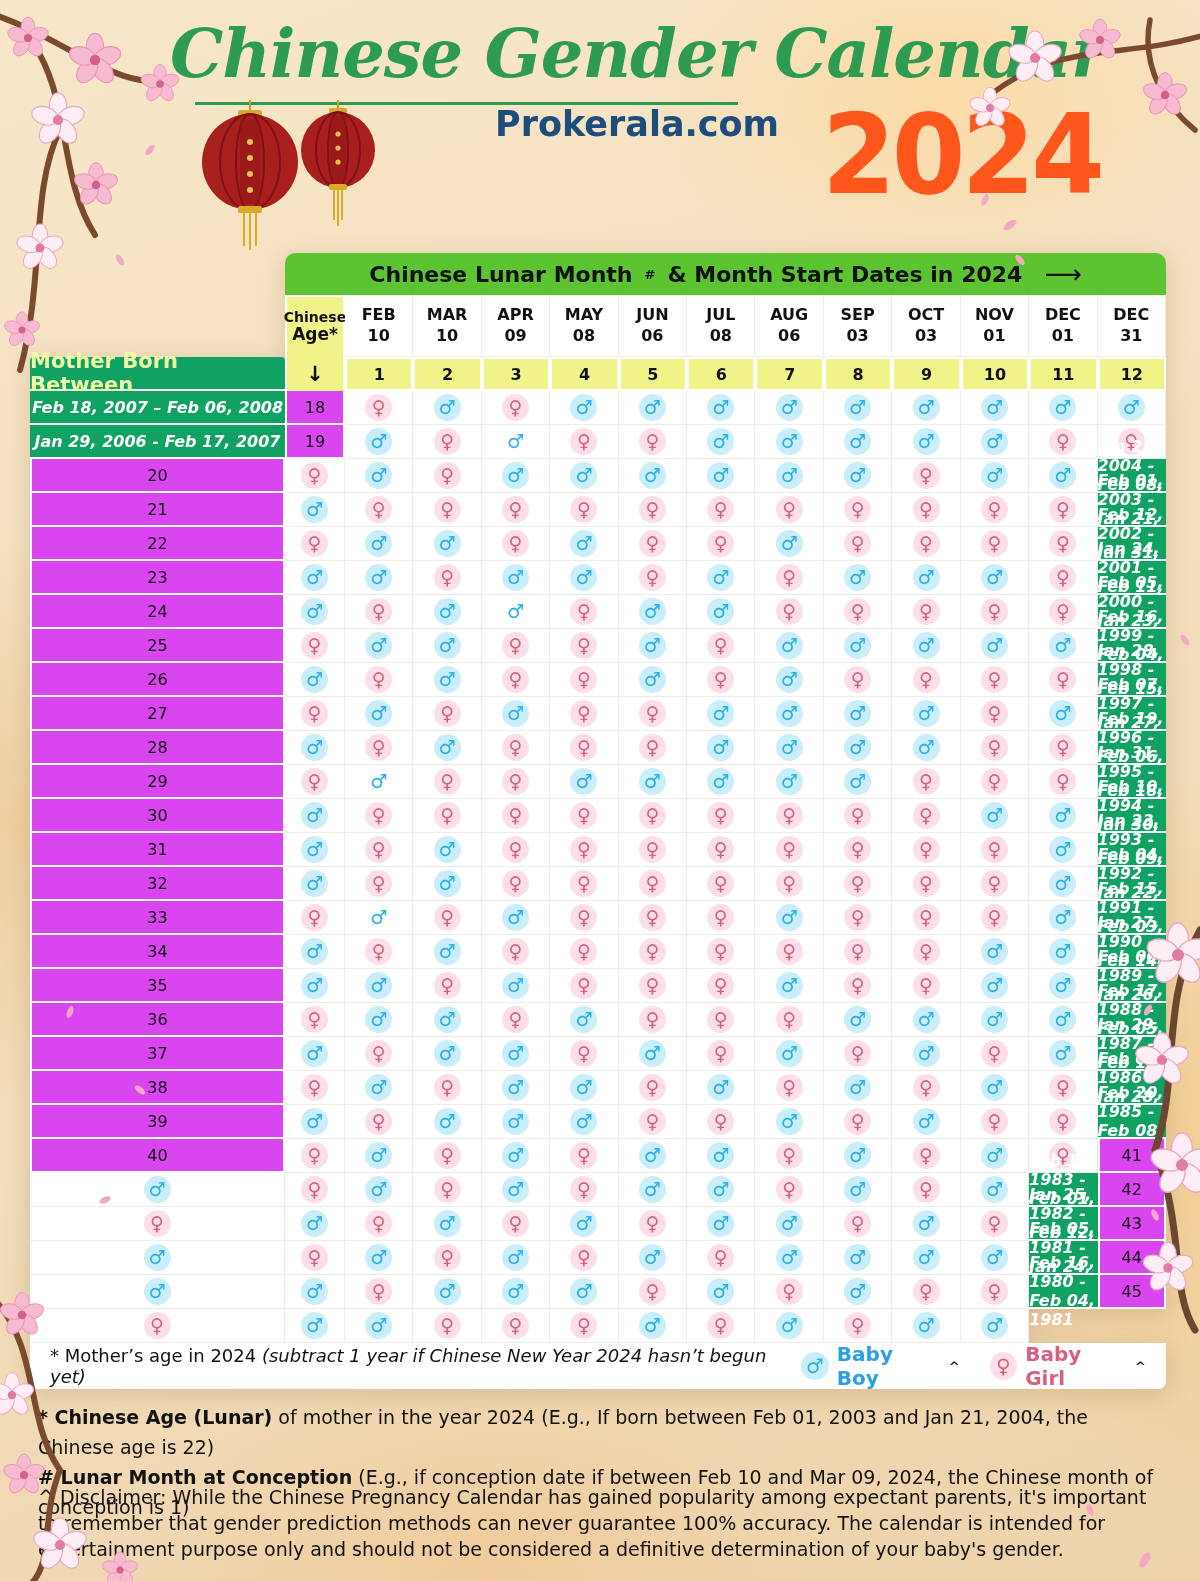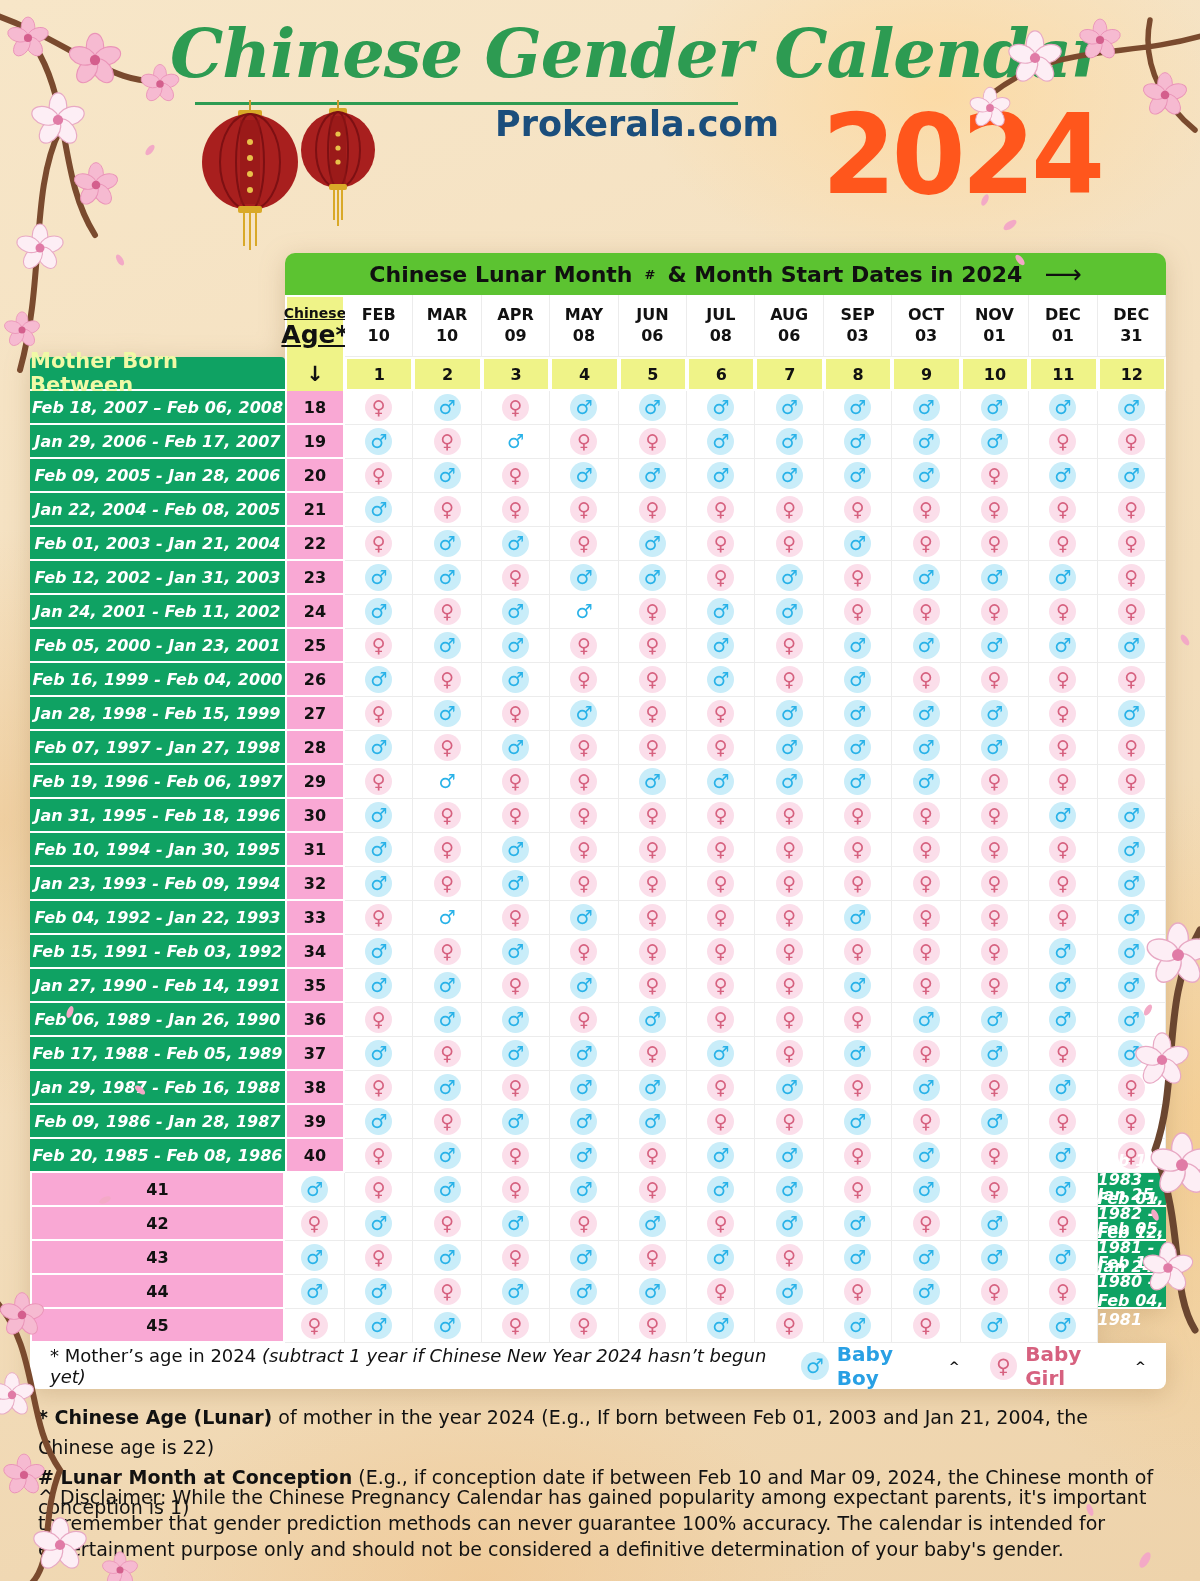--- a/index.html
+++ b/index.html
@@ -33,37 +33,37 @@
     filter: drop-shadow(0 5px 12px rgba(140,100,50,.25)); }
   .grid { display:grid; grid-template-columns:255px 60px repeat(12, 1fr);
     grid-template-rows:42px 62px 34px repeat(28, 34px); }
   .spacer { background:transparent; }
   .banner { grid-column:2 / span 13; background:#5cc331; border-radius:10px 10px 0 0;
     display:flex; align-items:center; justify-content:center; gap:12px;
     font-weight:bold; font-size:22px; color:#101010; }
   .banner sup { font-size:13px; }
   .banner .arrow { font-size:26px; margin-left:10px; font-weight:normal; }
   .agehead { background:#eff388; display:flex; flex-direction:column; align-items:center;
-    justify-content:center; border:2px solid #fff; border-bottom:none; line-height:1.1;text-decoration:underline; }
+    justify-content:center; border:2px solid #fff; border-bottom:none; line-height:1.1; }
   .agehead .l1 { font-weight:bold; font-size:14px; }
-  .agehead .l2 { font-weight:bold; font-size:25px; }
+  .agehead .l2 { font-weight:bold; font-size:17px; }
   .month { background:#fff; border-right:1px solid #ececec; border-bottom:1px solid #ececec;
     display:flex; flex-direction:column; align-items:center; justify-content:center;
     font-weight:bold; font-size:16px; line-height:1.3; }
   .mborn { background:#0fa263; color:#f0f9a6; font-weight:bold; font-size:21px;
     display:flex; align-items:center; justify-content:center; border-bottom:2px solid #fff;
     border-radius:4px 4px 0 0; }
   .darr { background:#eff388; display:flex; align-items:center; justify-content:center;
     font-size:21px; font-weight:bold; border:2px solid #fff; border-top:none; border-bottom:none; }
   .num { background:#eff388; display:flex; align-items:center; justify-content:center;
     font-weight:bold; font-size:16px; border:2px solid #fff; }
   .dcell { background:#0fa263; color:#fff; font-style:italic; font-weight:600; font-size:16px;
     display:flex; align-items:center; justify-content:center; border-bottom:2px solid #fff; }
-  .acell { background:#f9a8d4; display:flex; align-items:center; justify-content:center;
-    font-weight:bold; font-size:16px; border-left:2px solid #fff; border-right:2px solid #fff;
+  .acell { background:#d946ef; display:flex; align-items:center; justify-content:center;
+    font-weight:normal; font-size:16px; border-left:2px solid #fff; border-right:2px solid #fff;
     border-bottom:2px solid #fff; }
   .scell { background:#fff; border-right:1px solid #ececec; border-bottom:1px solid #ececec;
     display:flex; align-items:center; justify-content:center; }
   .sym { width:27px; height:27px; border-radius:50%; display:flex; align-items:center;
     justify-content:center; font-size:19px; font-weight:bold; line-height:1; }
   .sym.M { background:#c9edf9; color:#29b2e8; }
   .sym.F { background:#fbdeea; color:#d6617f; }
   .sym.P { background:transparent; color:#29b2e8; }
   .fbar { height:46px; background:#fff; border-radius:0 0 8px 8px; display:flex;
     align-items:center; padding:0 20px; font-size:18px; }
@@ -361,21 +361,20 @@
       </div>
       <div class="scell">
         <span class="sym M">♂</span>
       </div>
       <div class="scell">
         <span class="sym F">♀</span>
       </div>
       <div class="scell">
         <span class="sym F">♀</span>
       </div>
-      <div class="dcell">Feb 09, 2005 - Jan 28, 2006</div>
       <div class="acell">20</div>
       <div class="scell">
         <span class="sym F">♀</span>
       </div>
       <div class="scell">
         <span class="sym M">♂</span>
       </div>
       <div class="scell">
         <span class="sym F">♀</span>
       </div>

